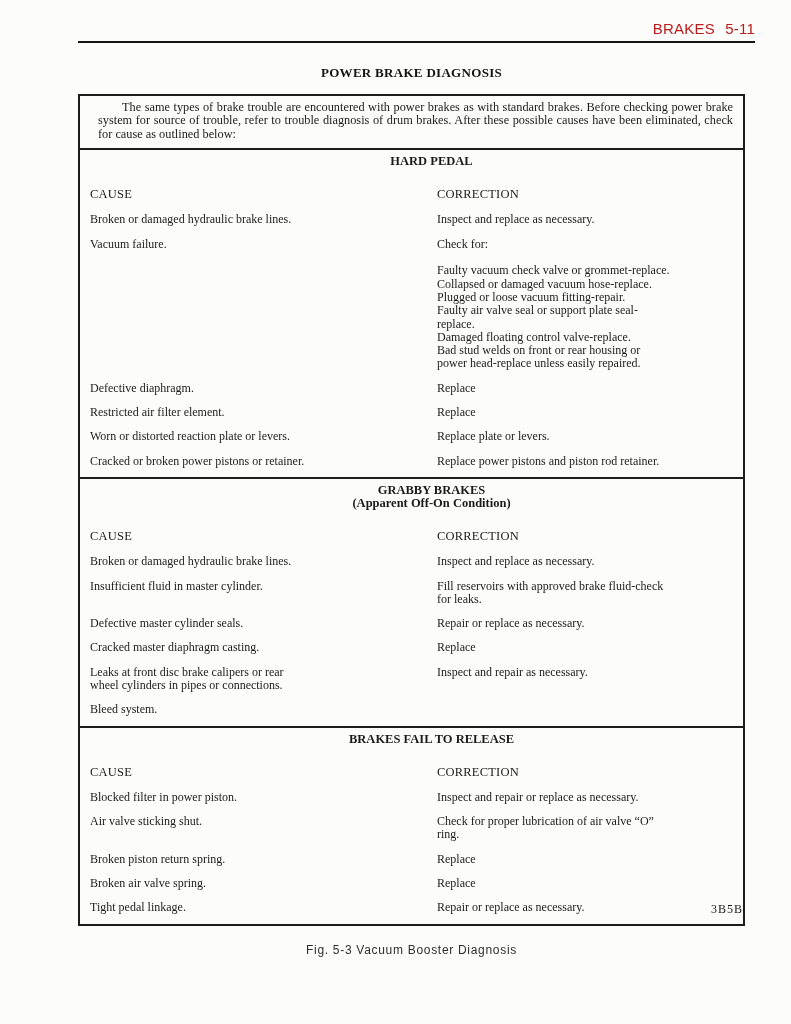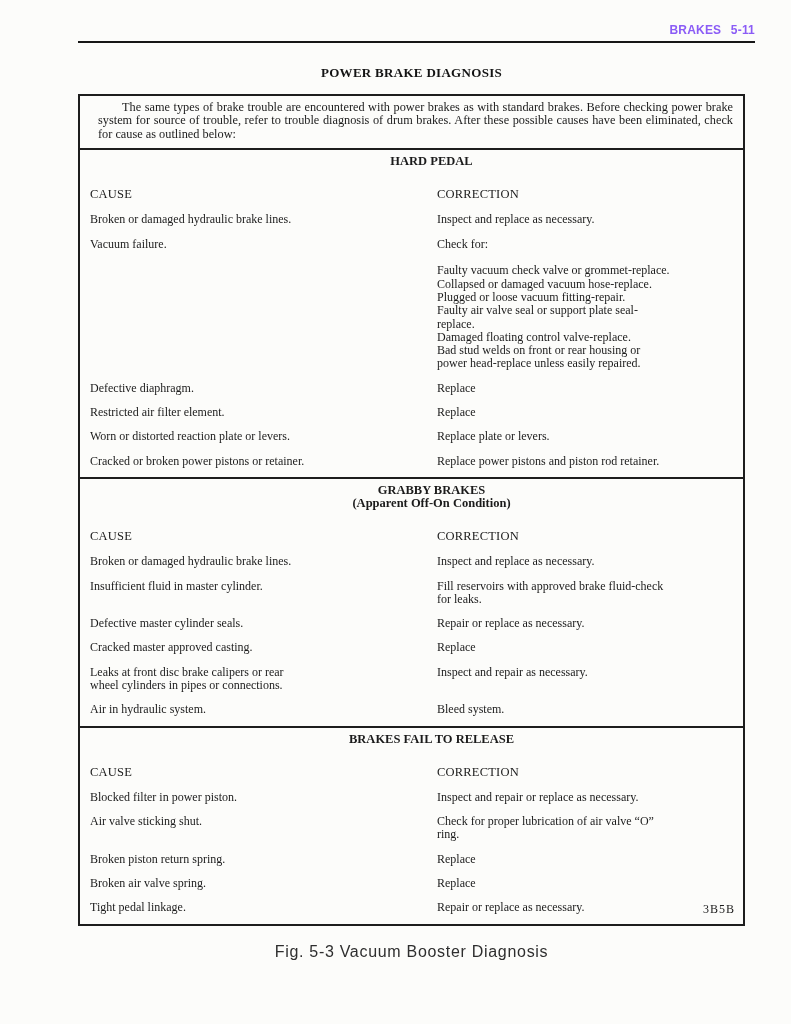--- a/index.html
+++ b/index.html
@@ -15,25 +15,25 @@
     overflow: hidden;
   }
   .topbar {
     margin: 20px 36px 0 78px;
     text-align: right;
     border-bottom: 2px solid #161616;
     padding-bottom: 3px;
   }
   .topbar .pghead {
     font-family: "Liberation Sans", sans-serif;
-    font-weight: bold;
-    font-size: 12px;
+    font-weight: normal;
+    font-size: 15px;
     letter-spacing: 0.2px;
     word-spacing: 6px;
-    color: #8b5cf6;
+    color: #b91c1c;
   }
   .titles { margin: 22px 46px 8px 78px; width: 667px; text-align: center; }
   .title1, .title2 {
     font-weight: bold;
     font-size: 13px;
     letter-spacing: 0.3px;
     color: #141414;
   }
   .title2 { margin-top: 12px; }
   .diag-table {
@@ -71,31 +71,31 @@
   .diag-row { display: grid; grid-template-columns: 347px 1fr; margin-top: 11px; }
   .cell {
     font-size: 12px;
     line-height: 13.3px;
     padding-left: 10px;
     padding-right: 8px;
     white-space: pre-line;
   }
   .part-code {
     position: absolute;
-    right: 8px;
+    right: 0;
     bottom: 7px;
     font-size: 12px;
     letter-spacing: 1px;
   }
   .caption {
     margin: 17px 46px 0 78px;
     width: 667px;
     text-align: center;
     font-family: "Liberation Sans", sans-serif;
-    font-size: 16px;
+    font-size: 12px;
     letter-spacing: 0.7px;
     color: #2e2e2e;
   }
 </style>
 </head>
 <body>
 
 <div class="page">
 
   <div class="topbar">
@@ -176,32 +176,31 @@
     <div class="cell corr-cell">Fill reservoirs with approved brake fluid-check
 for leaks.</div>
   </div>
 
   <div class="diag-row">
     <div class="cell cause-cell">Defective master cylinder seals.</div>
     <div class="cell corr-cell">Repair or replace as necessary.</div>
   </div>
 
   <div class="diag-row">
-    <div class="cell cause-cell">Cracked master approved casting.</div>
+    <div class="cell cause-cell">Cracked master diaphragm casting.</div>
     <div class="cell corr-cell">Replace</div>
   </div>
 
   <div class="diag-row">
     <div class="cell cause-cell">Leaks at front disc brake calipers or rear
 wheel cylinders in pipes or connections.</div>
     <div class="cell corr-cell">Inspect and repair as necessary.</div>
   </div>
 
   <div class="diag-row">
-    <div class="cell cause-cell">Air in hydraulic system.</div>
     <div class="cell corr-cell">Bleed system.</div>
   </div>
 </div>
   </section>
 
   <section class="diag-section">
     <div class="section-title">BRAKES FAIL TO RELEASE</div>
 
     <div class="col-headers">
       <div class="col-header cause-head">CAUSE</div>

